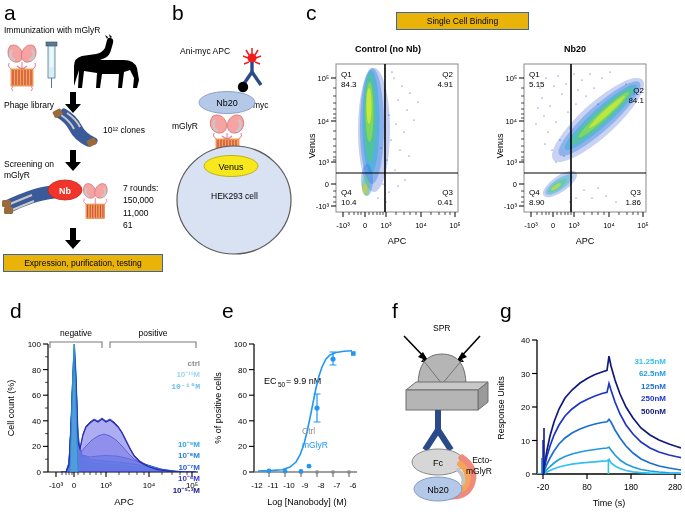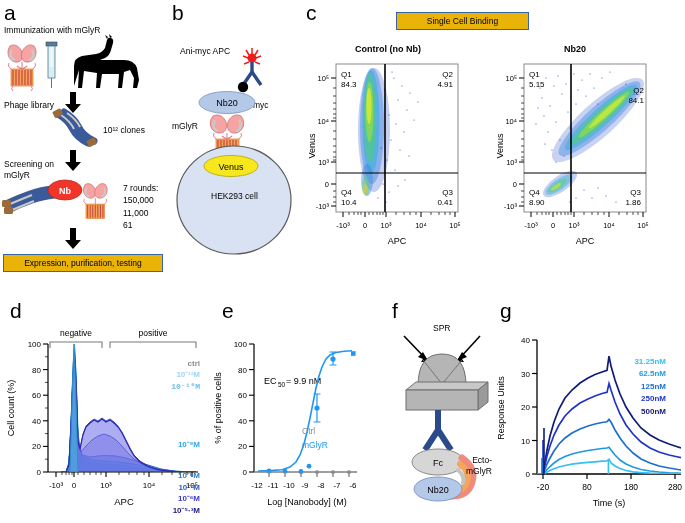--- a/index.html
+++ b/index.html
@@ -623,21 +623,21 @@
     <text x="186" y="166" font-family="Liberation Sans, sans-serif" font-size="8" fill="#000" text-anchor="middle">10⁵</text>
     <text x="118" y="183" font-family="Liberation Sans, sans-serif" font-size="9.5" fill="#000" text-anchor="middle">APC</text>
   </svg>
 </div>
 
 <div class="abs" style="left:136px; top:358px; width:64px; text-align:right;">
   <div class="legend-label" style="color:#8c8c8c; line-height:1.42;">ctrl</div>
   <div class="legend-label" style="color:#9fd4f5; line-height:1.42;">10⁻¹¹M</div>
   <div class="legend-label" style="color:#6cc0ee; line-height:1.42;font-family:Liberation Mono, monospace;">10⁻¹⁰M</div>
   <div class="legend-label" style="color:#33a6e8; line-height:1.42;margin-top:47px;">10⁻⁹M</div>
-  <div class="legend-label" style="color:#2a7fd4; line-height:1.42;margin-top:20px;">10⁻⁸M</div>
+  <div class="legend-label" style="color:#2a7fd4; line-height:1.42;">10⁻⁸M</div>
   <div class="legend-label" style="color:#2a5fc8; line-height:1.42;">10⁻⁷M</div>
   <div class="legend-label" style="color:#3a3ad0; line-height:1.42;">10⁻⁶M</div>
   <div class="legend-label" style="color:#1a1a8c; line-height:1.42;">10⁻⁵·³M</div>
 </div>
 
 <div class="panel-letter" style="left:222px; top:300px;">e</div>
 
 <div class="abs" style="left:212px; top:322px; width:150px; height:195px;">
   <svg width="150" height="195" viewBox="0 0 150 195">
 

